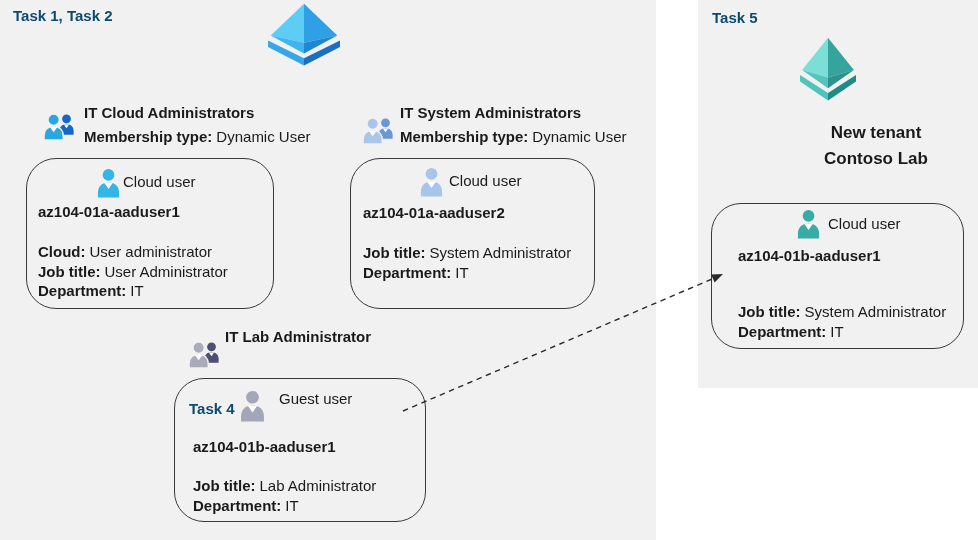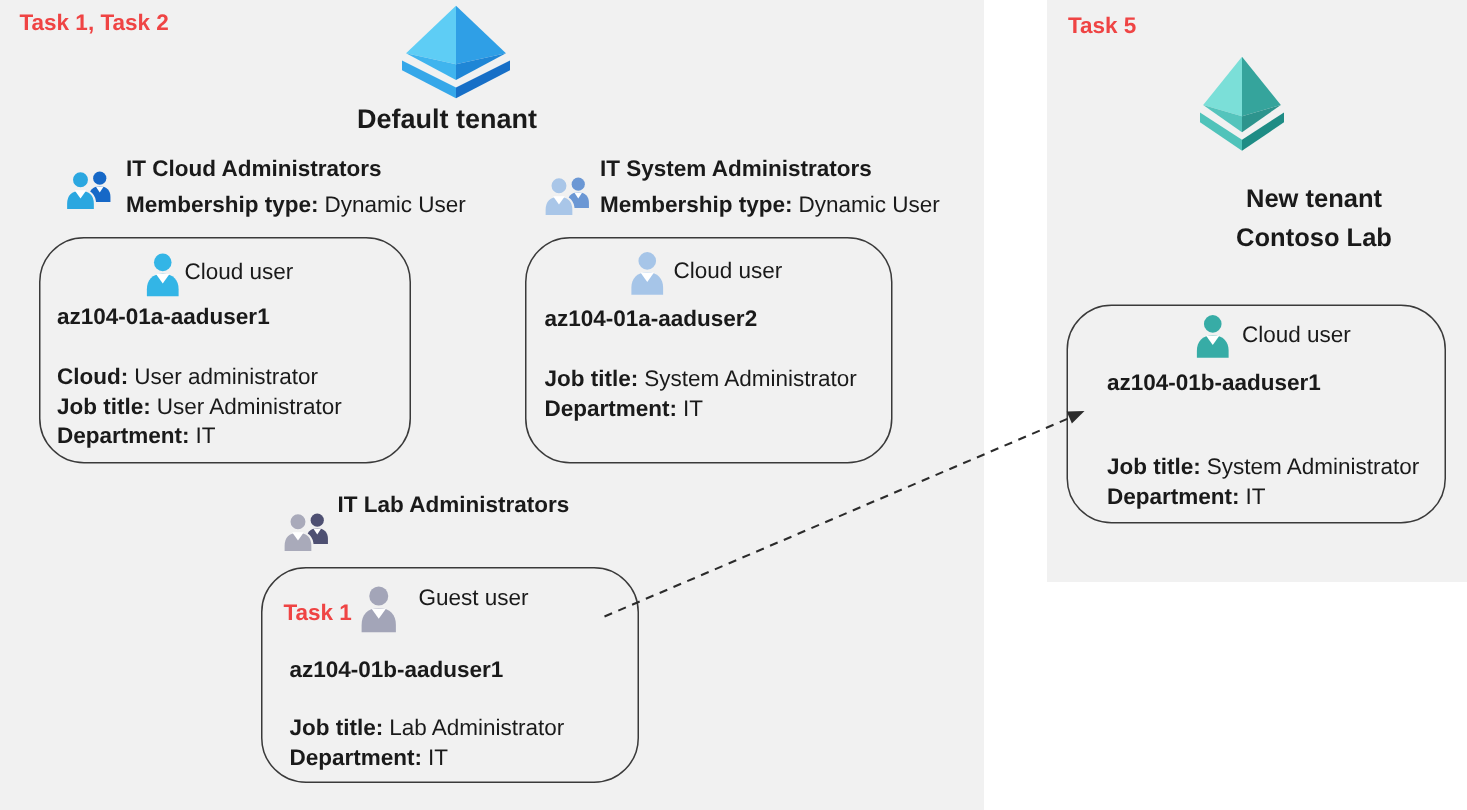--- a/index.html
+++ b/index.html
@@ -9,21 +9,21 @@
     height: 540px;
     background: #ffffff;
     font-family: "Liberation Sans", sans-serif;
     color: #1a1a1a;
     overflow: hidden;
   }
   .panel { position: absolute; background: #f1f1f1; }
   .panel-left  { left: 0;   top: 0; width: 656px; height: 540px; }
   .panel-right { left: 698px; top: 0; width: 280px; height: 388px; }
   .abs { position: absolute; }
-  .task-label { color: #ef4444; font-weight: 700; font-size: 15px; white-space: nowrap; }
+  .task-label { color: #0c4a6e; font-weight: 700; font-size: 15px; white-space: nowrap; }
   .tenant-name { font-size: 18px; font-weight: 700; white-space: nowrap; transform: translateX(-50%); }
   .tenant-name-sm { font-size: 17px; font-weight: 700; white-space: nowrap; transform: translateX(-50%); margin-left: 48px; }
   .group-name { font-size: 15px; font-weight: 700; white-space: nowrap; }
   .group-mem  { font-size: 15px; white-space: nowrap; }
   .group-mem .lbl { font-weight: 700; margin-right: 4px; text-align: right; }
   .card {
     position: absolute;
     border: 1.5px solid #3a3a3a;
     border-radius: 30px;
     background: transparent;
@@ -46,21 +46,20 @@
   <div class="abs task-label" style="left:13px; top:7px;">Task 1, Task 2</div>
 
   <svg class="abs" style="left:259px; top:3px;" width="90" height="65" viewBox="0 0 100 80" preserveAspectRatio="none">
     <polygon points="50,1 13,40 50,49" fill="#5ecdf5"></polygon>
     <polygon points="50,1 87,40 50,49" fill="#2f9fe6"></polygon>
     <polygon points="13,40 50,62 50,49" fill="#3fb4ee"></polygon>
     <polygon points="87,40 50,62 50,49" fill="#1f86d6"></polygon>
     <polygon points="10,46 50,68 50,77 10,54" fill="#35a7e9"></polygon>
     <polygon points="50,68 90,46 90,54 50,77" fill="#176fc7"></polygon>
   </svg>
-  <div class="abs tenant-name" style="left:298px; top:69px;">Default tenant</div>
 
   <svg class="abs" style="left:42px; top:111px;" width="34" height="30" viewBox="0 0 36 32">
     <g fill="#1668c7">
       <circle cx="26" cy="8.3" r="4.7"></circle>
       <path d="M26 14.1 C21 14.1 18.4 17.1 18.4 21.6 L18.4 25.2 L33.6 25.2 L33.6 21.6 C33.6 17.1 31 14.1 26 14.1 Z"></path>
     </g>
     <path d="M23.2 14.3 L26 18.4 L28.8 14.3 Z" fill="#ffffff"></path>
     <g stroke="#f1f1f1" stroke-width="1.6" fill="#2ba7e0">
       <circle cx="12.3" cy="9.4" r="6.1"></circle>
       <path d="M12.3 16.6 C5.5 16.6 2 20.7 2 26.6 L2 31 L22.6 31 L22.6 26.6 C22.6 20.7 19.1 16.6 12.3 16.6 Z"></path>
@@ -127,24 +126,24 @@
       <circle cx="26" cy="8.3" r="4.7"></circle>
       <path d="M26 14.1 C21 14.1 18.4 17.1 18.4 21.6 L18.4 25.2 L33.6 25.2 L33.6 21.6 C33.6 17.1 31 14.1 26 14.1 Z"></path>
     </g>
     <path d="M23.2 14.3 L26 18.4 L28.8 14.3 Z" fill="#ffffff"></path>
     <g stroke="#f1f1f1" stroke-width="1.6" fill="#a9aaba">
       <circle cx="12.3" cy="9.4" r="6.1"></circle>
       <path d="M12.3 16.6 C5.5 16.6 2 20.7 2 26.6 L2 31 L22.6 31 L22.6 26.6 C22.6 20.7 19.1 16.6 12.3 16.6 Z"></path>
     </g>
     <path d="M8.1 16.9 L12.3 22.7 L16.5 16.9 Z" fill="#ffffff"></path>
   </svg>
-  <div class="abs group-name" style="left:225px; top:328px;">IT Lab Administrators</div>
+  <div class="abs group-name" style="left:225px; top:328px;">IT Lab Administrator</div>
 
   <div class="card" style="left:174px; top:378px; width:250px; height:142px;">
-    <div class="abs task-label" style="left:14px; top:21px;">Task 1</div>
+    <div class="abs task-label" style="left:14px; top:21px;">Task 4</div>
     <svg class="abs" style="left:64px; top:11px;" width="27" height="32" viewBox="0 0 26 30">
       <g fill="#a3a5b8">
         <circle cx="13" cy="6.6" r="6.1"></circle>
         <path d="M13 14.4 C5.6 14.4 2 18.9 2 25.2 L2 30 L24 30 L24 25.2 C24 18.9 20.4 14.4 13 14.4 Z"></path>
       </g>
       <path d="M8.3 14.6 L13 21.2 L17.7 14.6 Z" fill="#ffffff"></path>
     </svg>
     <div class="abs utype" style="left:104px; top:11px;">Guest user</div>
     <div class="abs uname" style="left:18px; top:59px;">az104-01b-aaduser1</div>
     <div class="abs details" style="left:18px; top:97px;">

